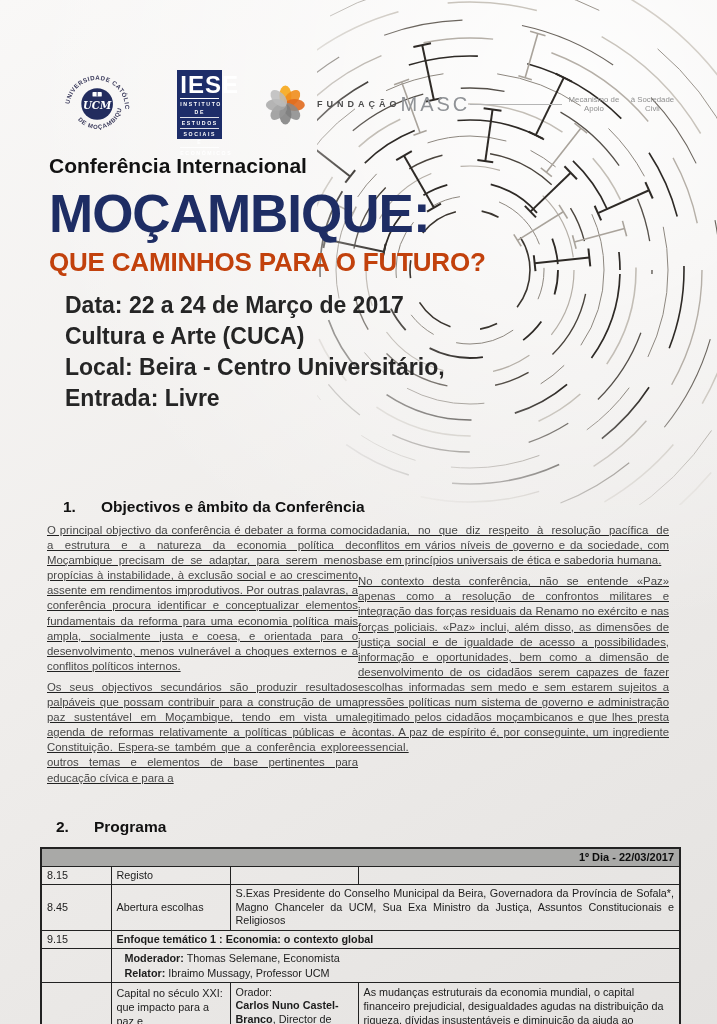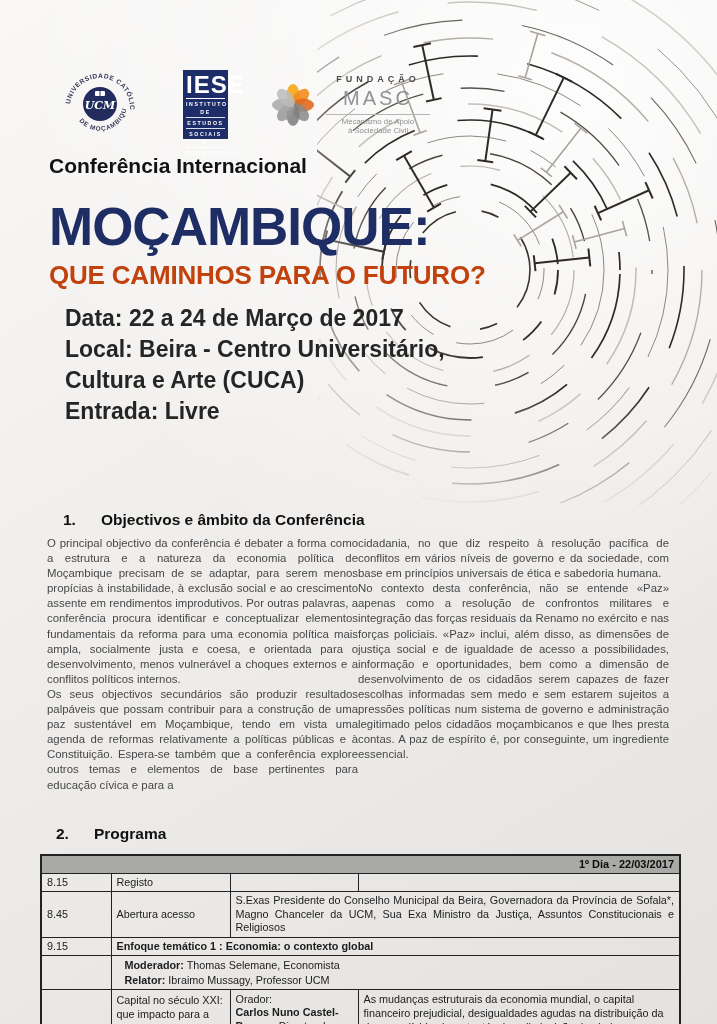--- a/index.html
+++ b/index.html
@@ -30,40 +30,40 @@
     width:45px; height:69px; background:#1d2d69; color:#fff;
     display:flex; flex-direction:column; align-items:center; padding:2px 3px;
   }
   .iese-acronym { font-size:24px; font-weight:700; letter-spacing:1px; line-height:26px;
     border-bottom:1px solid #fff; width:100%; text-align:center; }
   .iese-line { font-size:5.2px; letter-spacing:1.6px; line-height:8px; width:100%;
     text-align:center; border-bottom:1px solid rgba(255,255,255,.85); padding:1px 0; font-weight:700;}
   .iese-line:last-child { border-bottom:none; }
   .masc { display:flex; align-items:center; gap:10px; }
   .masc-flower { width:46px; height:48px; }
-  .masc-text { display:flex; flex-direction:column; align-items:center;justify-content:flex-end; }
+  .masc-text { display:flex; flex-direction:row; align-items:center;justify-content:flex-end; }
   .masc-foundation { font-size:9px; letter-spacing:4px; color:#4c4c4c; font-weight:700; }
   .masc-acronym { font-size:20px; letter-spacing:3px; color:#8f9296; line-height:28px; }
   .masc-divider { width:104px; height:1px; background:#b5b5b5; margin:2px 0 2px; }
   .masc-tagline { font-size:7.8px; color:#8f8f8f; text-align:center; line-height:9px; }
 
   
   .hero { padding-left:2px; }
   .kicker { font-size:21px; font-weight:700; color:#121212; margin-top:4px; }
-  .title { font-size:53px; font-weight:700; color:#1e2d64; letter-spacing:-1px; line-height:62px; margin-top:18px; }
+  .title { font-size:53px; font-weight:700; color:#1e2d64; letter-spacing:-1px; line-height:62px; margin-top:5px; }
   .subtitle { font-size:26px; font-weight:700; color:#c2410c; letter-spacing:-0.2px; margin-top:2px; }
   .details { margin-top:12px; font-size:23px; font-weight:700; color:#252525; line-height:31px; max-width:380px;margin-left:16px; }
 
   
   .section-heading { display:flex; font-size:15.5px; font-weight:700; color:#111; }
   .section-heading .num { width:38px; }
   .objectives { margin-top:84px; padding-left:16px; }
-  .obj-cols { display:flex; margin-top:7px; margin-left:-16px; }
+  .obj-cols { display:flex; margin-top:7px; margin-left:-16px;text-decoration:underline; }
   .obj-col { width:311px; font-size:11.4px; line-height:15.1px; color:#474747; text-align:justify; }
-  .obj-col p + p { margin-top:0; }
+  .obj-col p + p { margin-top:6px; }
 
   .programa { margin-top:32px; }
   .programa .section-heading { padding-left:9px; }
   .programa-table-wrap { margin-top:11px; margin-left:-7px; width:639px; }
   table { border-collapse:collapse; width:639px; table-layout:fixed; font-size:10.8px; line-height:13.4px; color:#1c1c1c; }
   table, td, th { border:1px solid #222; }
   table { border-width:2px; }
   td, th { padding:2px 5px; vertical-align:middle; }
   th.day { background:#a9a9a7; text-align:right; font-size:11px; font-weight:700; color:#0d0d0d; height:18px; }
   td.time { vertical-align:middle; }
@@ -230,22 +230,22 @@
       </div>
     </div>
   </div>
 
   <div class="hero">
     <div class="kicker">Conferência Internacional</div>
     <div class="title">MOÇAMBIQUE:</div>
     <div class="subtitle">QUE CAMINHOS PARA O FUTURO?</div>
     <div class="details">
       <div>Data: 22 a 24 de Março de 2017</div>
+      <div>Cultura e Arte (CUCA)</div>
       <div>Local: Beira - Centro Universitário,</div>
-      <div>Cultura e Arte (CUCA)</div>
       <div>Entrada: Livre</div>
     </div>
   </div>
 
   <div class="objectives">
     <div class="section-heading">
       <span class="num">1.</span>
       <span>Objectivos e âmbito da Conferência</span>
     </div>
     <div class="obj-cols">
@@ -279,21 +279,21 @@
           <th class="day" colspan="4">1º Dia - 22/03/2017</th>
         </tr>
         <tr>
           <td class="time">8.15</td>
           <td>Registo</td>
           <td></td>
           <td></td>
         </tr>
         <tr>
           <td class="time">8.45</td>
-          <td>Abertura acesso</td>
+          <td>Abertura escolhas</td>
           <td class="details-cell" colspan="2">S.Exas Presidente do Conselho Municipal da Beira, Governadora da Província de Sofala*, Magno Chanceler da UCM, Sua Exa Ministro da Justiça, Assuntos Constitucionais e Religiosos</td>
         </tr>
         <tr>
           <td class="time">9.15</td>
           <td class="theme-cell" colspan="3">Enfoque temático 1 : Economia: o contexto global</td>
         </tr>
         <tr>
           <td></td>
           <td colspan="3">
             <div class="mline">

